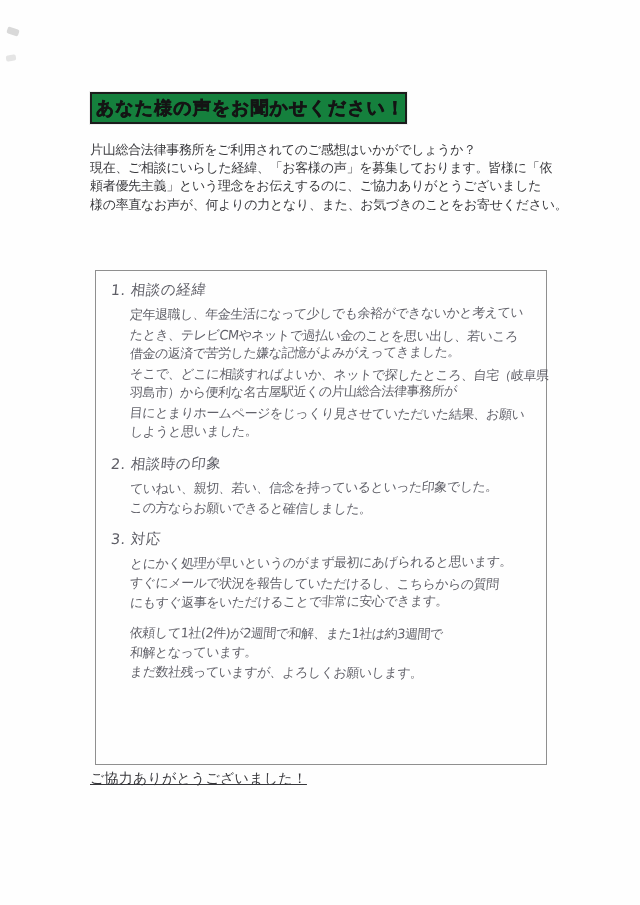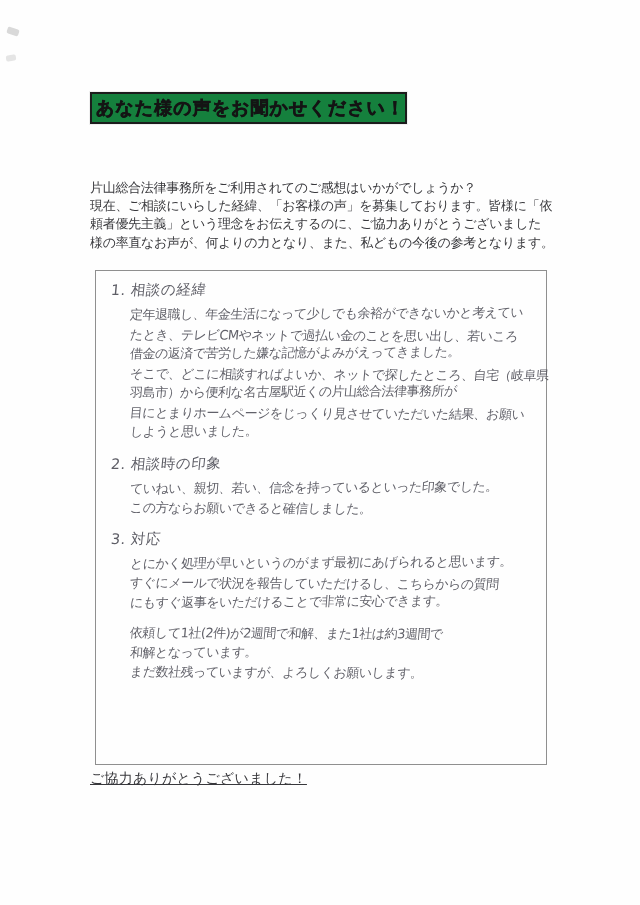--- a/index.html
+++ b/index.html
@@ -46,21 +46,20 @@
     font-weight: 900;
     letter-spacing: 1px;
     color: var(--header-ink);
     white-space: nowrap;
     -webkit-text-stroke: 0.6px var(--header-ink);
   }
   
   .intro {
     position: absolute; left: 90px; top: 141px; width: 478px;
     color: var(--print);
-    margin-top: 38px;
   }
   .intro .pline {
     font-size: 13px;
     line-height: 18.2px;
     letter-spacing: -0.3px;
     white-space: nowrap;
   }
   
   .response-box {
     position: absolute; left: 95px; top: 270px;
@@ -115,21 +114,21 @@
   <div class="smudge2"></div>
 
   <div class="header-box">
     <span>あなた様の声をお聞かせください！</span>
   </div>
 
   <div class="intro">
     <div class="pline">片山総合法律事務所をご利用されてのご感想はいかがでしょうか？</div>
     <div class="pline">現在、ご相談にいらした経緯、「お客様の声」を募集しております。皆様に「依</div>
     <div class="pline">頼者優先主義」という理念をお伝えするのに、ご協力ありがとうございました</div>
-    <div class="pline">様の率直なお声が、何よりの力となり、また、私どもの今後の参考となります。</div>
+    <div class="pline">様の率直なお声が、何よりの力となり、また、お気づきのことをお寄せください。</div>
   </div>
 
   <div class="response-box">
 
     <div class="section sec1">
       <div class="heading hand">1. 相談の経緯</div>
       <div class="lines">
         <div class="hline hand">定年退職し、年金生活になって少しでも余裕ができないかと考えてい</div>
         <div class="hline hand">たとき、テレビCMやネットで過払い金のことを思い出し、若いころ</div>
         <div class="hline hand">借金の返済で苦労した嫌な記憶がよみがえってきました。</div>

